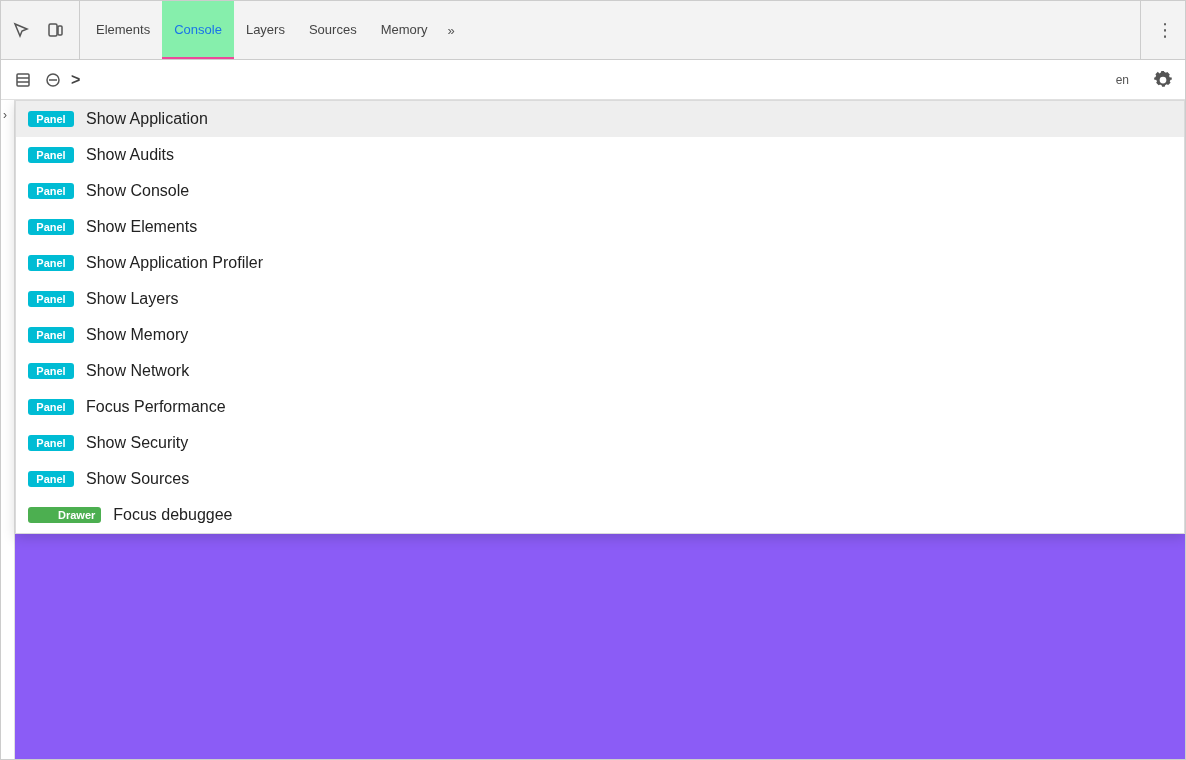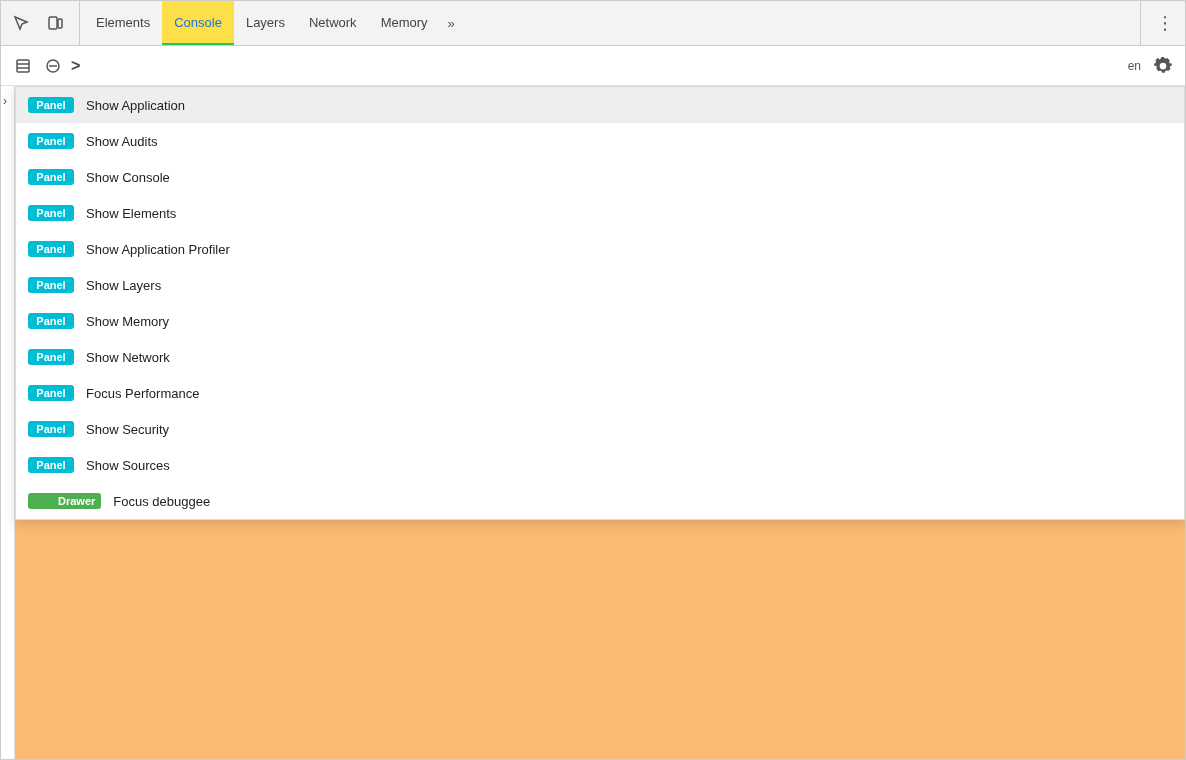--- a/index.html
+++ b/index.html
@@ -23,21 +23,21 @@
       background: #fff;
       display: flex;
       flex-direction: column;
       border: 1px solid #ccc;
     }
 
     
     .top-toolbar {
       display: flex;
       align-items: center;
-      height: 45px;
+      height: 59px;
       background: #f3f3f3;
       border-bottom: 1px solid #ccc;
       padding: 0 4px;
       flex-shrink: 0;
     }
 
     .toolbar-icons-left {
       display: flex;
       align-items: center;
       gap: 2px;
@@ -74,22 +74,22 @@
       cursor: pointer;
       font-size: 13px;
       color: #444;
       border-bottom: 2px solid transparent;
       white-space: nowrap;
       position: relative;
     }
 
     .nav-tab.active {
       color: #1a73e8;
-      border-bottom: 2px solid #22c55e;
-      background: #fde047;
+      border-bottom: 2px solid #ec4899;
+      background: #86efac;
     }
 
     .nav-tab-more {
       padding: 0 8px;
       height: 100%;
       display: flex;
       align-items: center;
       cursor: pointer;
       font-size: 13px;
       color: #555;
@@ -182,21 +182,21 @@
 
     .chevron-right {
       color: #555;
       font-size: 12px;
       cursor: pointer;
     }
 
     
     .main-content {
       flex: 1;
-      background: #fdba74;
+      background: #8b5cf6;
       position: relative;
     }
 
     
     .autocomplete-dropdown {
       position: absolute;
       top: 0;
       left: 0;
       right: 0;
       background: #fff;
@@ -239,21 +239,21 @@
     .badge-panel {
       background: #00bcd4;
     }
 
     .badge-drawer {
       background: #4caf50;
       padding-left: 30px;
     }
 
     .autocomplete-label {
-      font-size: 13px;
+      font-size: 16px;
       color: #222;
     }
 
     
     .svg-icon {
       width: 16px;
       height: 16px;
     }
   </style>
 </head>
@@ -282,21 +282,21 @@
       <div class="nav-tab">
         <span>Elements</span>
       </div>
       <div class="nav-tab active">
         <span>Console</span>
       </div>
       <div class="nav-tab">
         <span>Layers</span>
       </div>
       <div class="nav-tab">
-        <span>Network</span>
+        <span>Sources</span>
       </div>
       <div class="nav-tab">
         <span>Memory</span>
       </div>
       <div class="nav-tab-more">
         <span>»</span>
       </div>
     </div>
 
     <div class="toolbar-right">
@@ -318,21 +318,21 @@
       <svg viewBox="0 0 16 16" width="16" height="16" fill="none" stroke="#555" stroke-width="1.5">
         <circle cx="8" cy="8" r="6"></circle>
         <line x1="4" y1="8" x2="12" y2="8"></line>
       </svg>
     </div>
     <div class="console-prompt">
       <span class="prompt-arrow">&gt;</span>
       <input class="console-input" type="text" value="" style="">
     </div>
 
-    <div style="display:flex;align-items:center;gap:8px;">
+    <div style="display:flex;align-items:center;gap:20px;">
       <span style="font-size:12px;color:#555;">en</span>
       <div class="settings-icon-btn">
         <svg viewBox="0 0 16 16" width="18" height="18" fill="#555">
           <path d="M6.5 0l-.4 1.4a5.5 5.5 0 0 0-1.3.76L3.4.76 1.26 2.9l.7 1.4A5.5 5.5 0 0 0 1.2 5.6L0 6l.5 2 1.4-.2a5.5 5.5 0 0 0 .76 1.3l-.7 1.37L4.1 12.6l1.4-.7a5.5 5.5 0 0 0 1.3.76L7.2 14H9.5l.4-1.4a5.5 5.5 0 0 0 1.3-.76l1.37.7 2.14-2.14-.7-1.4a5.5 5.5 0 0 0 .76-1.3L16 7.5l-.5-2-1.4.2a5.5 5.5 0 0 0-.76-1.3l.7-1.37L11.9.84l-1.4.7A5.5 5.5 0 0 0 9.2 .8L8.8 0H6.5zM8 5a3 3 0 1 1 0 6A3 3 0 0 1 8 5z"></path>
         </svg>
       </div>
     </div>
   </div>
 
   <div class="sidebar-area">

